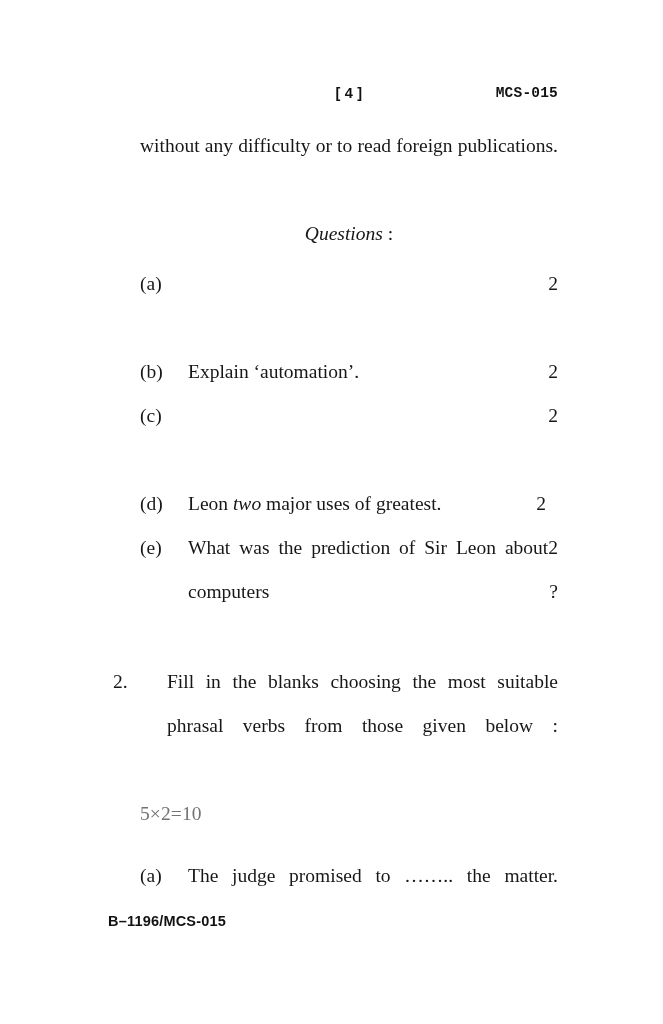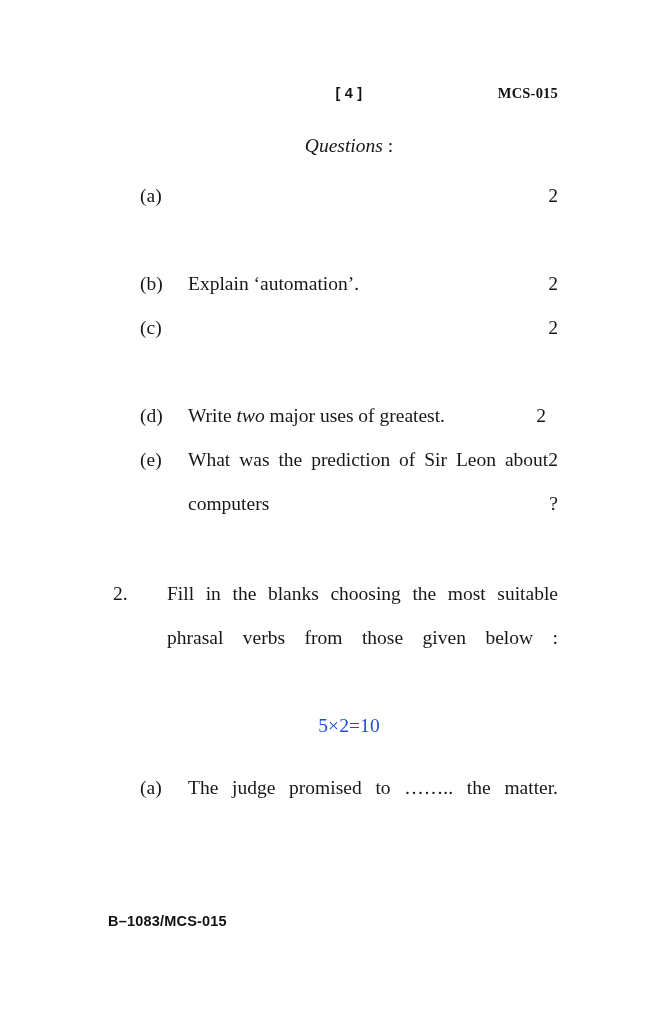--- a/index.html
+++ b/index.html
@@ -42,21 +42,21 @@
     font-family: "Liberation Sans", "DejaVu Sans", sans-serif;
     font-weight: bold;
     font-size: 14.5px;
     letter-spacing: 0.2px;
     color: #111;
   }
   .header .paper-code {
     position: absolute;
     right: 0;
     top: 0;
-    font-family: Liberation Serif, serif;
+    font-family: Liberation Mono, monospace;
     font-weight: bold;
     font-size: 14.5px;
     letter-spacing: 0.2px;
     color: #111;
   }
 
   
   .content {
     position: absolute;
     left: 140px;
@@ -146,22 +146,22 @@
   }
   .qitem .body.justify-fill::after {
     content: "";
     display: inline-block;
     width: 100%;
   }
 
   .marks-line {
     font-size: 19.5px;
     line-height: 44px;
-    text-align: center;
-    color: #1d4ed8;
+    text-align: left;
+    color: #737373;
     letter-spacing: 0.1px;
   }
 
   .plainline {
     font-size: 19.5px;
     line-height: 44px;
     text-align: center;
     color: #171717;
   }
 
@@ -186,20 +186,21 @@
 
 <div class="page">
 
   <div class="header">
     <div class="page-num">[ 4 ]</div>
     <div class="paper-code">MCS-015</div>
   </div>
 
   <div class="content">
 
+    <p class="para">without any difficulty or to read foreign publications.</p>
 
     <div class="plainline">
       <span class="label-italic">Questions</span><span> :</span>
     </div>
 
     <div class="gap-6"></div>
 
     <div class="item">
       <span class="marker">(a)</span>
       <div class="body justify-fill">
@@ -217,21 +218,21 @@
     <div class="item">
       <span class="marker">(c)</span>
       <div class="body justify-fill">
         <span class="marks">2</span>
       </div>
     </div>
 
     <div class="item">
       <span class="marker">(d)</span>
       <div class="body flow">
-        <span class="marks inset">2</span><span>Write </span><span class="label-italic">two</span><span> major uses of greatest.</span>
+        <span class="marks inset">2</span><span>Leon </span><span class="label-italic">two</span><span> major uses of greatest.</span>
       </div>
     </div>
 
     <div class="item">
       <span class="marker">(e)</span>
       <div class="body justify-fill">
         <span class="marks">2</span><span>What was the prediction of Sir Leon about computers ?</span>
       </div>
     </div>
 
@@ -253,15 +254,15 @@
 
     <div class="item">
       <span class="marker">(a)</span>
       <div class="body justify-fill">
         <span>The judge promised to …….. the matter.</span>
       </div>
     </div>
 
   </div>
 
-  <div class="footer">B–1083/MCS-015</div>
+  <div class="footer">B–1196/MCS-015</div>
 
 </div>
 
 </body></html>

